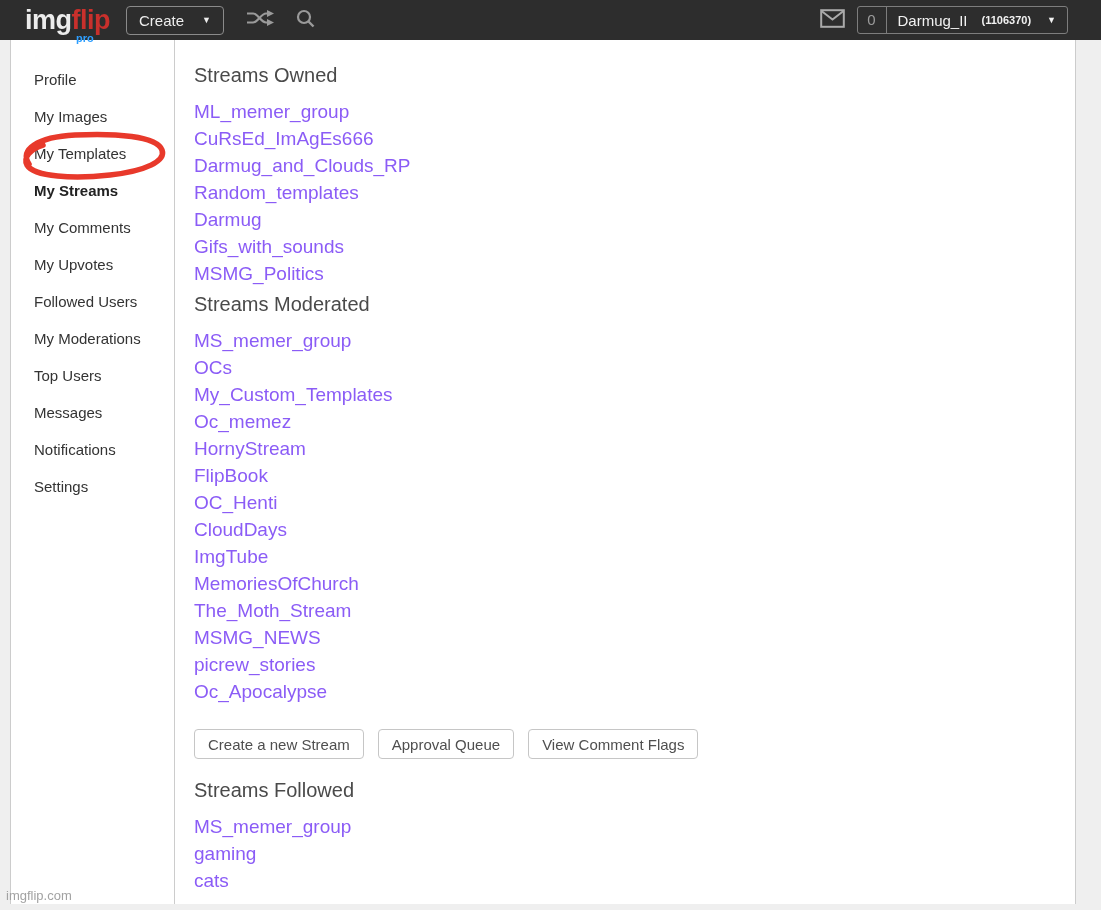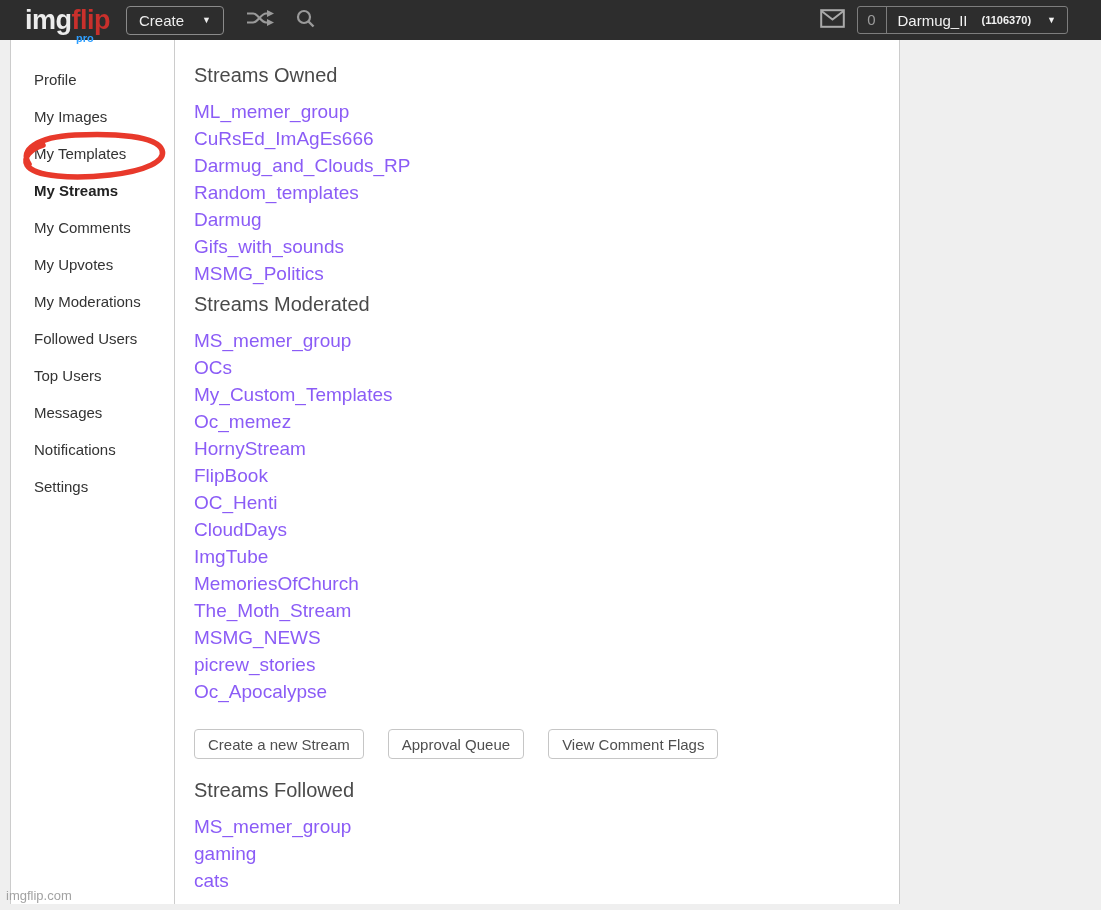--- a/index.html
+++ b/index.html
@@ -45,21 +45,21 @@
   }
   .user-menu {
     padding: 0 11px; display: flex; align-items: center; gap: 14px;
     color: #f2f2f2; font-size: 15px; cursor: pointer;
   }
   .user-id { font-size: 11px; font-weight: bold; }
   .user-menu .caret-sm { margin-left: 2px; }
 
   
   .page {
-    width: 890px; margin-left: 10px;
+    width: 1066px; margin-left: 10px;
     min-height: 864px;
     background: #ffffff;
     border-left: 1px solid #cccccc; border-right: 1px solid #cccccc;
     display: flex;
   }
   .sidebar {
     width: 164px; flex: 0 0 164px;
     border-right: 1px solid #cccccc;
     padding-top: 21px;
     position: relative;
@@ -78,21 +78,21 @@
     font-size: 20px; font-weight: 400; color: #4a4a4a;
     margin: 0; height: 30px; line-height: 30px;
   }
   .section-title.followed { margin-top: 0; }
   .stream-list { margin: 8px 0 2px; }
   .stream-link {
     display: block; height: 27px; line-height: 27px;
     color: #8b5cf6; font-size: 19px; text-decoration: none;
     cursor: pointer; width: max-content;
   }
-  .actions { margin: 24px 0 16px; display: flex; gap: 24px; }
+  .actions { margin: 24px 0 16px; display: flex; gap: 14px; }
   .action-btn {
     background: #ffffff;
     border: 1px solid #c6c6c6; border-radius: 4px;
     color: #4f4f4f; font-size: 15px; font-family: inherit;
     height: 30px; padding: 0 13px; cursor: pointer;
   }
 
   .watermark {
     position: absolute; left: 6px; bottom: 7px;
     color: #a2a2a2; font-size: 13px; z-index: 3;
@@ -148,22 +148,22 @@
 
 <div class="page">
 
   <aside class="sidebar">
     <a class="side-item">Profile</a>
     <a class="side-item">My Images</a>
     <a class="side-item">My Templates</a>
     <a class="side-item active">My Streams</a>
     <a class="side-item">My Comments</a>
     <a class="side-item">My Upvotes</a>
+    <a class="side-item">Followed Users</a>
     <a class="side-item">My Moderations</a>
-    <a class="side-item">Followed Users</a>
     <a class="side-item">Top Users</a>
     <a class="side-item">Messages</a>
     <a class="side-item">Notifications</a>
     <a class="side-item">Settings</a>
 
     <svg class="circle-annotation" width="160" height="58" viewBox="0 0 160 58">
       <path d="M 16 36 C 6 22, 24 9, 62 7 C 102 5, 144 8, 149 22 C 153 33, 133 43, 97 47 C 61 51, 21 49, 14 37 C 10 30, 17 21, 30 17" fill="none" stroke="#e8392b" stroke-width="5.5" stroke-linecap="round"></path>
     </svg>
   </aside>
 

